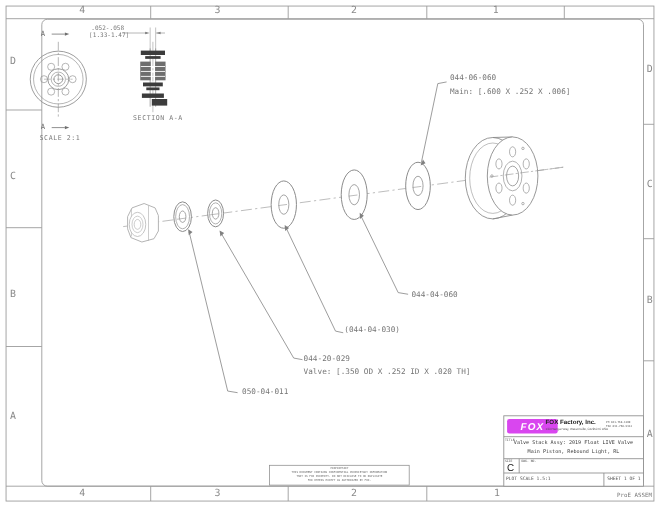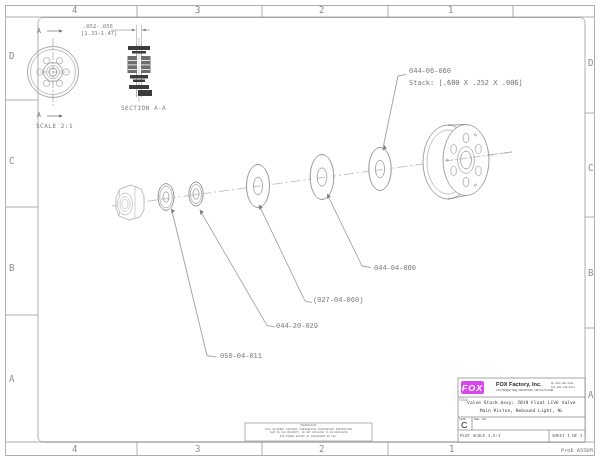--- a/index.html
+++ b/index.html
@@ -1,20 +1,20 @@
 <!DOCTYPE html>
 <html><head>
 <meta charset="utf-8">
 <style>
   html,body{margin:0;padding:0;background:#fff;}
   #sheet{position:relative;width:600px;height:463px;background:#fff;overflow:hidden;
          font-family:"DejaVu Sans Mono",monospace;color:#757575;}
   .abs{position:absolute;white-space:nowrap;}
   .zone{font-size:9px;color:#8a8a8a;}
-  .callout-pn{font-size:7px;color:#757575;letter-spacing:0;font-family:Liberation Mono, monospace;}
+  .callout-pn{font-size:7px;color:#757575;letter-spacing:0;}
   .callout-desc{font-size:7px;color:#757575;}
   .viewlbl{font-size:6px;color:#7a7a7a;letter-spacing:.5px;}
   .dim{font-size:5.5px;color:#7a7a7a;}
   .marker{font-size:6.5px;color:#6f6f6f;}
   .micro{font-size:7px;transform-origin:0 0;color:#555;}
   .tb-company{font-family:"Liberation Sans",sans-serif;font-weight:bold;font-size:7px;
               transform:scale(.8);transform-origin:0 0;color:#1c1c1c;}
   .tb-title{width:192px;text-align:center;font-size:7px;transform:scale(.66);
             transform-origin:0 0;color:#3a3a3a;}
   .tb-dwg{font-family:"DejaVu Sans",sans-serif;font-size:10.5px;color:#1a1a1a;
@@ -215,27 +215,28 @@
   <div class="abs zone" style="left:588px;top:390px">A</div>
 
   <div class="abs marker" style="left:37px;top:27px">A</div>
   <div class="abs marker" style="left:37px;top:111px">A</div>
   <div class="abs viewlbl" style="left:36px;top:122px">SCALE 2:1</div>
   <div class="abs viewlbl" style="left:121px;top:104px">SECTION A-A</div>
   <div class="abs dim" style="left:83px;top:23px">.052-.058</div>
   <div class="abs dim" style="left:81px;top:29.5px">[1.33-1.47]</div>
 
   <div class="abs callout-pn" style="left:409px;top:67px">044-06-060</div>
-  <div class="abs callout-desc" style="left:409px;top:79px">Stack: [.600 X .252 X .006]</div>
+  <div class="abs callout-desc" style="left:409px;top:79px">Main: [.600 X .252 X .006]</div>
   <div class="abs callout-pn" style="left:374px;top:264px">044-04-060</div>
-  <div class="abs callout-pn" style="left:313px;top:296px">(027-04-060)</div>
+  <div class="abs callout-pn" style="left:313px;top:296px">(044-04-030)</div>
   <div class="abs callout-pn" style="left:276px;top:322px">044-20-029</div>
+  <div class="abs callout-desc" style="left:276px;top:334px">Valve: [.350 OD X .252 ID X .020 TH]</div>
   <div class="abs callout-pn" style="left:220px;top:352px">050-04-011</div>
 
-  <div class="abs logo" style="left:461px;top:381px;width:23px;height:13px;background:#d946ef">FOX</div>
+  <div class="abs logo" style="left:461px;top:381px;width:46px;height:13px;background:#d946ef">FOX</div>
   <div class="abs tb-company" style="left:496px;top:381px">FOX Factory, Inc.</div>
   <div class="abs micro" style="left:496px;top:389px;transform:scale(.4);font-family:'Liberation Sans',sans-serif">130 Hangar Way, Watsonville, CA 95076 USA</div>
   <div class="abs micro" style="left:551px;top:381.5px;transform:scale(.35)">PH 831-768-1100</div>
   <div class="abs micro" style="left:551px;top:385.5px;transform:scale(.35)">FAX 831-768-9312</div>
   <div class="abs micro" style="left:459px;top:397.5px;transform:scale(.42)">TITLE</div>
   <div class="abs tb-title" style="left:458px;top:400px">Valve Stack Assy: 2019 Float LIVE Valve</div>
   <div class="abs tb-title" style="left:458px;top:407.5px">Main Piston, Rebound Light, RL</div>
   <div class="abs micro" style="left:459px;top:417.5px;transform:scale(.4)">SIZE</div>
   <div class="abs tb-size" style="left:461px;top:420px">C</div>
   <div class="abs micro" style="left:474px;top:417.5px;transform:scale(.4)">DWG. NO.</div>

